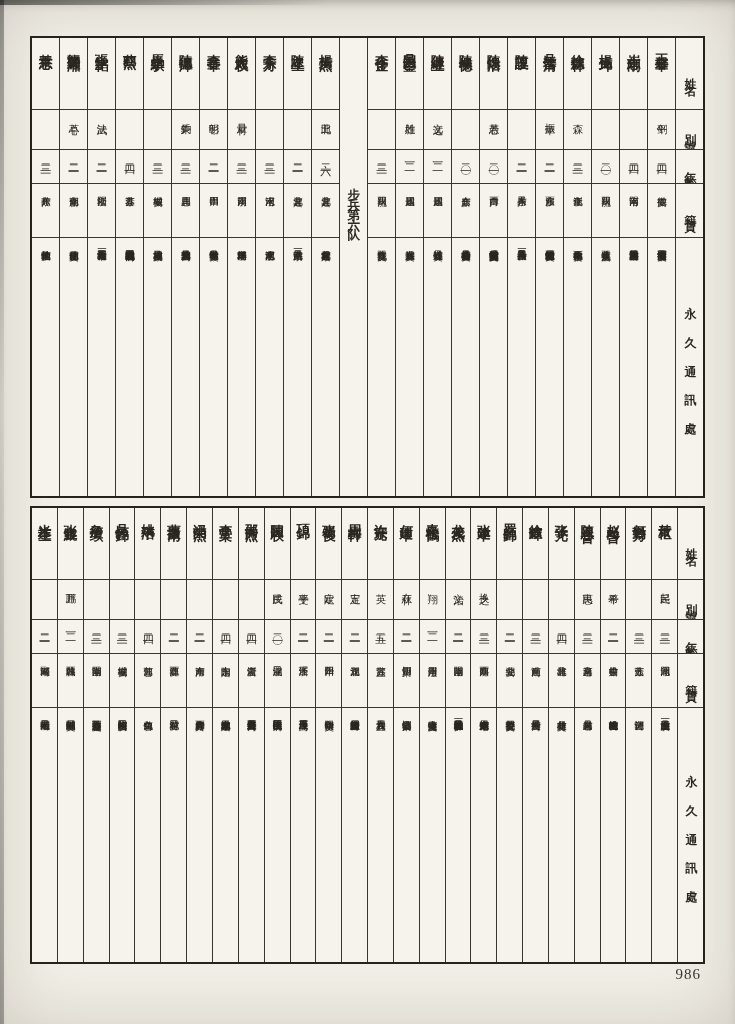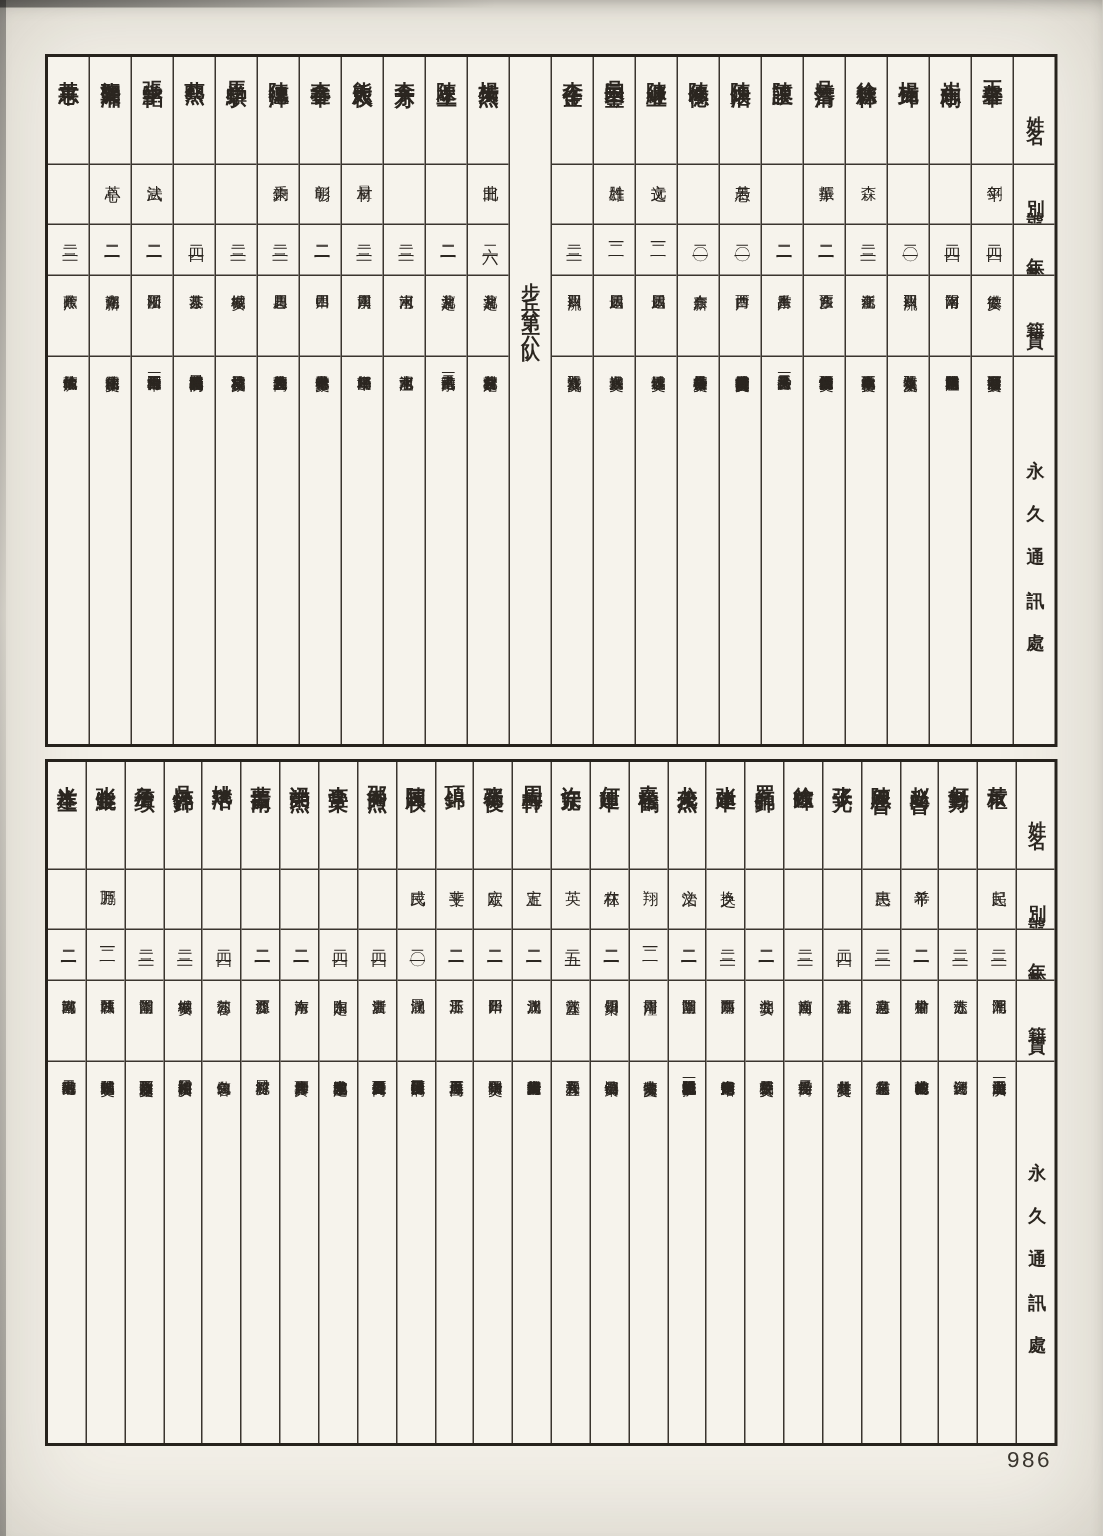--- a/index.html
+++ b/index.html
@@ -68,21 +68,21 @@
   .col.divider{
     display:flex;flex-direction:row;
     justify-content:center;align-items:flex-start;
     padding-top:140px;
   }
   .t-div{font-size:12.5px;font-weight:bold;letter-spacing:.8em;}
 
   .page-number{
     position:absolute;right:34px;top:966px;
     font-size:15px;letter-spacing:1px;color:#3a352e;
-    font-family:Liberation Mono, monospace;
+    font-family:Liberation Serif, serif;
   }
 </style>
 </head>
 <body>
 
 <div class="page">
   <div class="artifact top-edge"></div>
   <div class="artifact left-edge"></div>
 
   <div class="tbl tbl-top" id="table-0">

